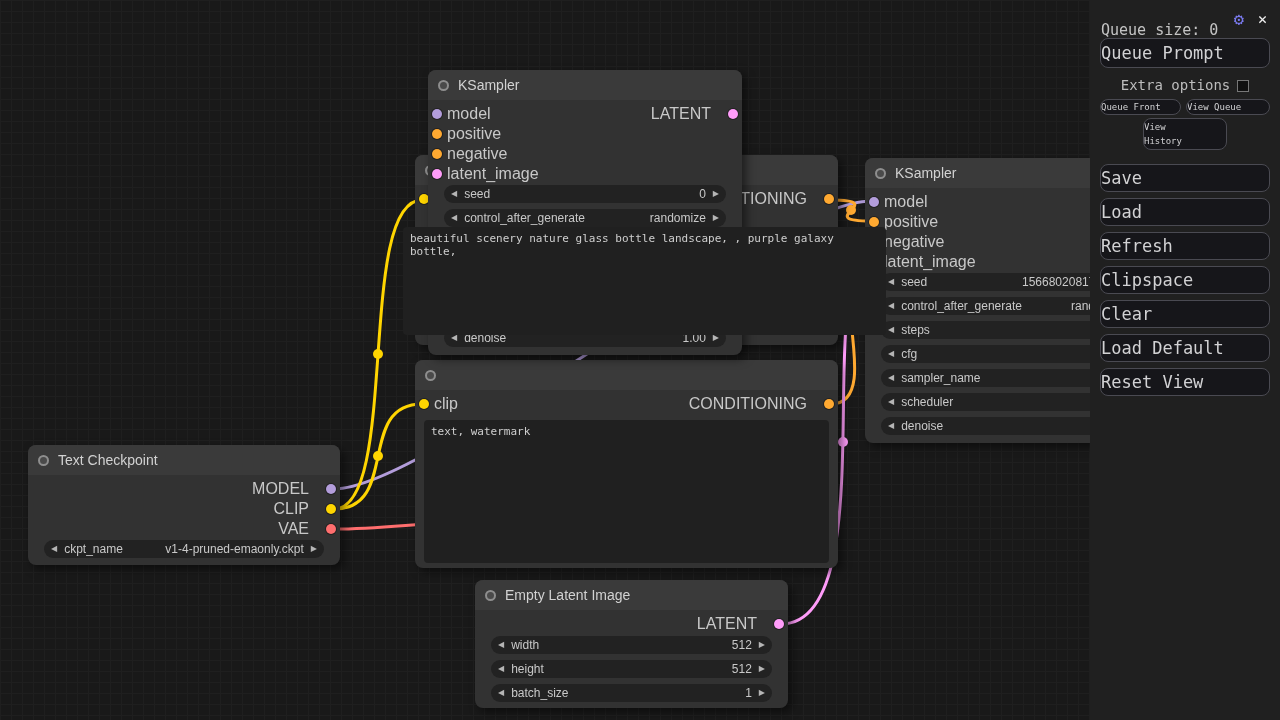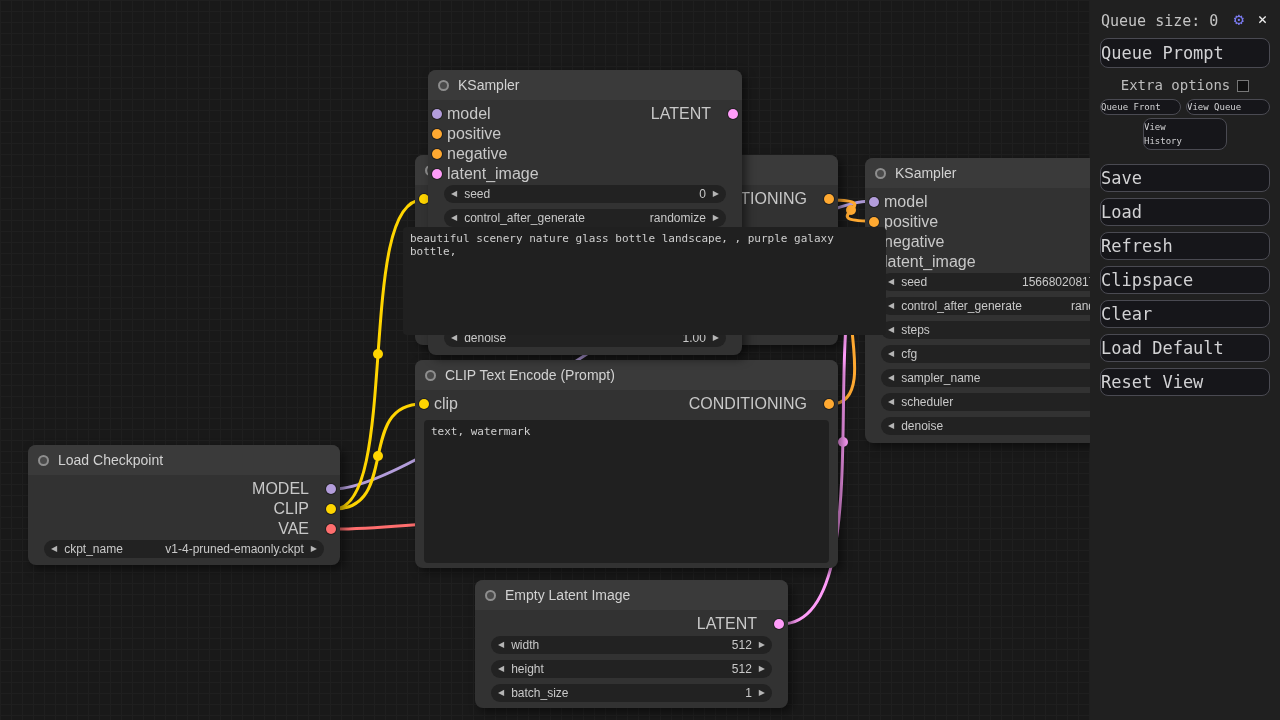--- a/index.html
+++ b/index.html
@@ -25,21 +25,21 @@
 .widget{position:absolute;left:16px;right:16px;height:18px;background:#222;border-radius:9px;display:flex;align-items:center;padding:0 7px;font-size:12px;color:#c9c9c9;cursor:pointer}
 .widget .arr{font-size:8px;color:#b5b5b5;line-height:18px}
 .widget .wlabel{margin-left:7px;white-space:nowrap}
 .widget .wvalue{margin-left:auto;margin-right:7px;white-space:nowrap}
 .widget .wvalue.pos-seed{position:absolute;left:141px;margin:0}
 .widget .wvalue.pos-ctrl{position:absolute;left:190px;margin:0}
 .prompt-box{background:#202020;border-radius:4px;color:#cfcfcf;font-family:"DejaVu Sans Mono",monospace;font-size:11px;line-height:13px;padding:5px 7px;white-space:pre-wrap;word-break:break-word;overflow:hidden;cursor:text}
 .in-node{position:absolute;left:9px;right:9px;top:60px;bottom:5px}
 .overlay{position:absolute;z-index:6}
 .sidebar{position:absolute;left:1090px;top:0;width:190px;height:720px;background:#202020;z-index:10;font-family:"DejaVu Sans Mono",monospace;color:#c4c4c4}
-.sb-queue-size{position:absolute;left:11px;top:12px;font-size:15px;letter-spacing:0}
+.sb-queue-size{position:absolute;left:11px;top:21px;font-size:15px;letter-spacing:0}
 .sb-gear{position:absolute;right:36px;top:9px;font-size:17px;color:#7b7bf0;cursor:pointer}
 .sb-close{position:absolute;right:13px;top:10px;font-size:15px;color:#efefef;cursor:pointer}
 .btn{display:block;background:#16161a;border:1px solid #4a4a52;border-radius:8px;color:#d2d2d4;text-align:left;cursor:pointer;white-space:nowrap;overflow:hidden}
 .btn-queue{position:absolute;left:10px;width:170px;top:38px;height:30px;line-height:28px;font-size:17px}
 .sb-extra{position:absolute;left:0;width:100%;top:77px;text-align:center;font-size:14px;color:#bdbdbd}
 .checkbox{display:inline-block;width:12px;height:12px;border:1px solid #777;background:#101010;vertical-align:-2px;margin-left:7px;cursor:pointer}
 .btn-small{position:absolute;height:16px;line-height:14px;font-size:9px}
 .btn-qf{left:10px;top:99px;width:81px}
 .btn-vq{left:96px;top:99px;width:84px}
 .btn-vh{position:absolute;left:53px;top:118px;width:84px;height:32px;font-size:9px;line-height:1.55;padding-top:2px}
@@ -117,35 +117,34 @@
         <span class="arr">◀</span>
         <span class="wlabel">denoise</span>
         <span class="wvalue">1.00</span>
         <span class="arr">▶</span>
       </div>
     </div>
 
     <div class="node" style="left:415px;top:360px;width:423px;height:208px">
       <div class="node-header">
         <span class="collapse-dot"></span>
-        <span class="node-title">CLIP Text Encode (Prompt)</span>
       </div>
       <div class="slot-row" style="top:34px">
         <span class="sdot in" style="background: rgb(255, 213, 0);"></span>
         <span class="slabel in">clip</span>
         <span class="slabel out">CONDITIONING</span>
         <span class="sdot out" style="background: rgb(255, 169, 49);"></span>
       </div>
       <div class="prompt-box in-node">text, watermark</div>
     </div>
 
     <div class="node" style="left:28px;top:445px;width:312px;height:120px">
       <div class="node-header">
         <span class="collapse-dot"></span>
-        <span class="node-title">Load Checkpoint</span>
+        <span class="node-title">Text Checkpoint</span>
       </div>
       <div class="slot-row" style="top:34px">
         <span class="slabel out">MODEL</span>
         <span class="sdot out" style="background: rgb(179, 157, 219);"></span>
       </div>
       <div class="slot-row" style="top:54px">
         <span class="slabel out">CLIP</span>
         <span class="sdot out" style="background: rgb(255, 213, 0);"></span>
       </div>
       <div class="slot-row" style="top:74px">

